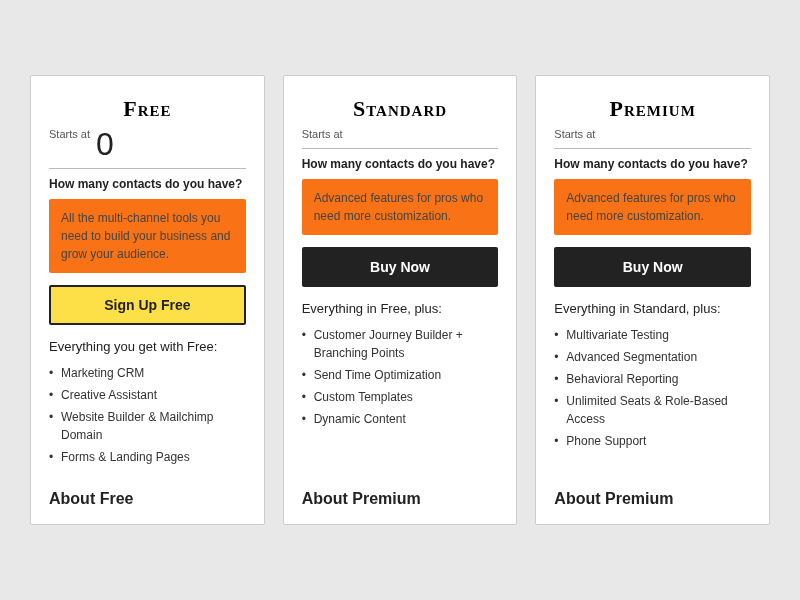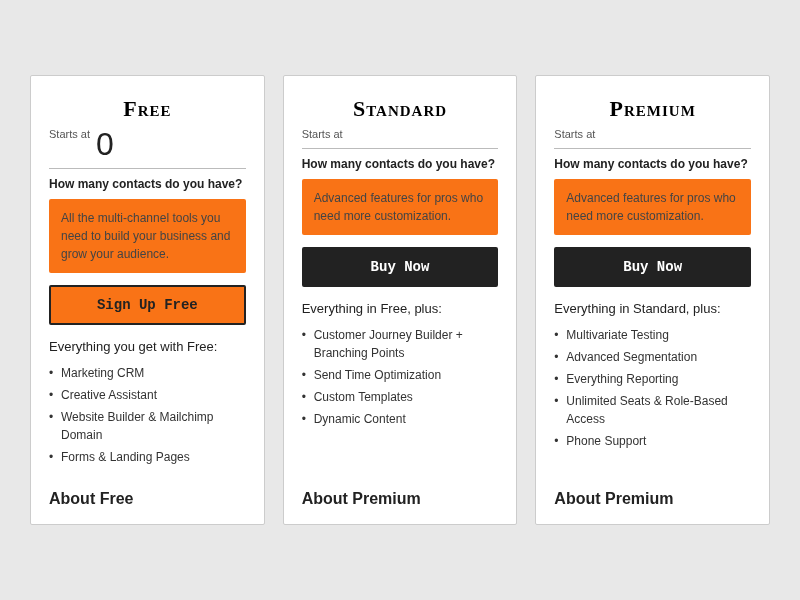--- a/index.html
+++ b/index.html
@@ -75,24 +75,23 @@
     .cta-button {
       display: block;
       width: 100%;
       padding: 10px;
       font-size: 14px;
       font-weight: 600;
       text-align: center;
       cursor: pointer;
       border-radius: 2px;
       margin-bottom: 14px;
-      font-family: Liberation Mono, monospace;
     }
     .cta-outline {
-      background: #f97316;
+      background: #fde047;
       border: 2px solid #222;
       color: #222;
     }
     .cta-filled {
       background: #222;
       border: 2px solid #222;
       color: #fff;
     }
     .features-heading {
       font-size: 13px;
@@ -175,19 +174,19 @@
         <span>Starts at</span>
       </div>
       <hr class="divider">
       <div class="contacts-label">How many contacts do you have?</div>
       <div class="description-box">Advanced features for pros who need more customization.</div>
       <button class="cta-button cta-filled">Buy Now</button>
       <div class="features-heading">Everything in Standard, plus:</div>
       <ul class="features-list">
         <li>Multivariate Testing</li>
         <li>Advanced Segmentation</li>
-        <li>Everything Reporting</li>
+        <li>Behavioral Reporting</li>
         <li>Unlimited Seats &amp; Role-Based Access</li>
         <li>Phone Support</li>
       </ul>
       <div class="about-link">About Premium</div>
     </div>
   </div>
 
 </body></html>

